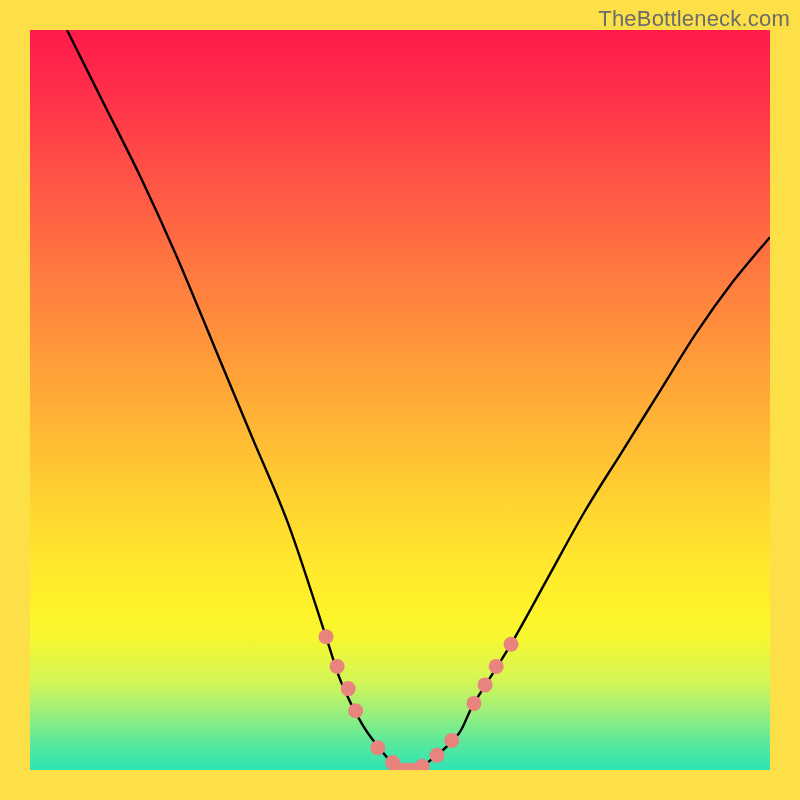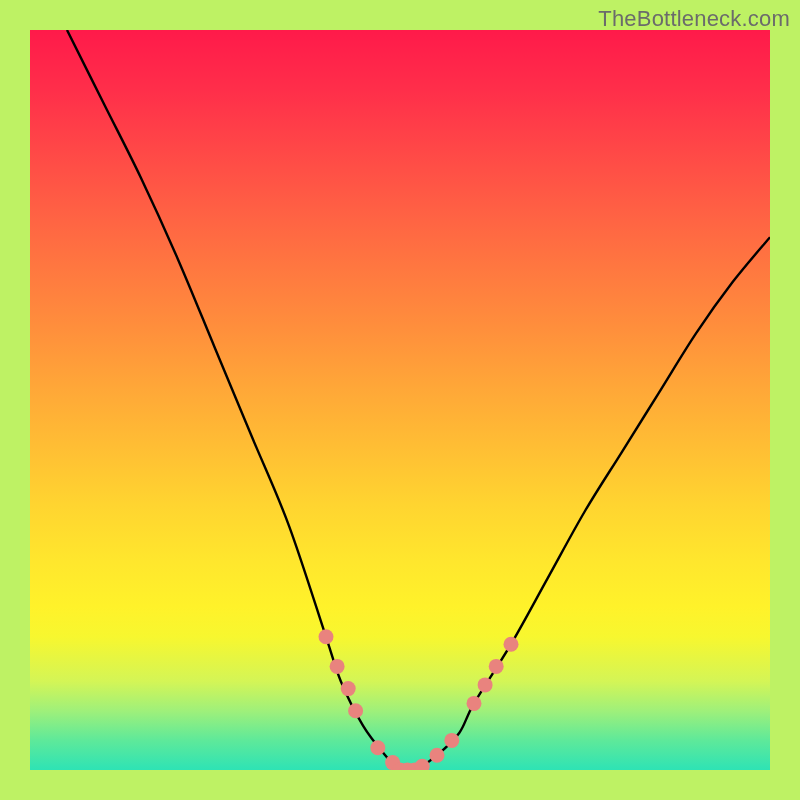--- a/index.html
+++ b/index.html
@@ -1,16 +1,16 @@
 <!DOCTYPE html>
 <html><head>
 <meta charset="utf-8">
 <style>
   html,body{margin:0;padding:0;width:800px;height:800px;overflow:hidden;background:#000;font-family:Arial,Helvetica,sans-serif}
-  .outer{position:absolute;inset:0;background:#bef264}
+  .outer{position:absolute;inset:0;background:#fde047}
   .plot{position:absolute;left:30px;top:30px;width:740px;height:740px;overflow:hidden}
   .grad{position:absolute;inset:0;background:linear-gradient(to bottom,
       #ff1a4a 0%,
       #ff2e4a 8%,
       #ff4747 16%,
       #ff5f44 24%,
       #ff7740 32%,
       #ff8e3c 40%,
       #ffa638 48%,
       #ffbd34 56%,

